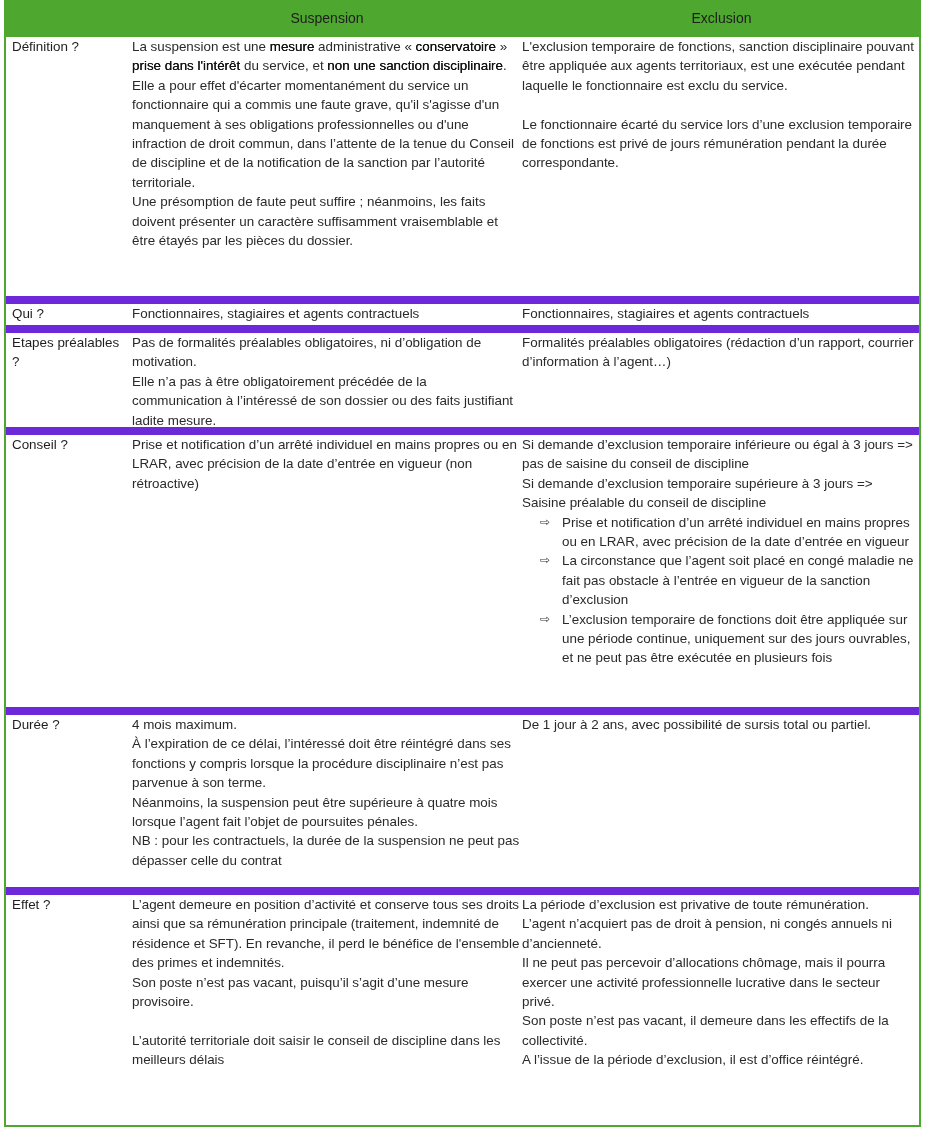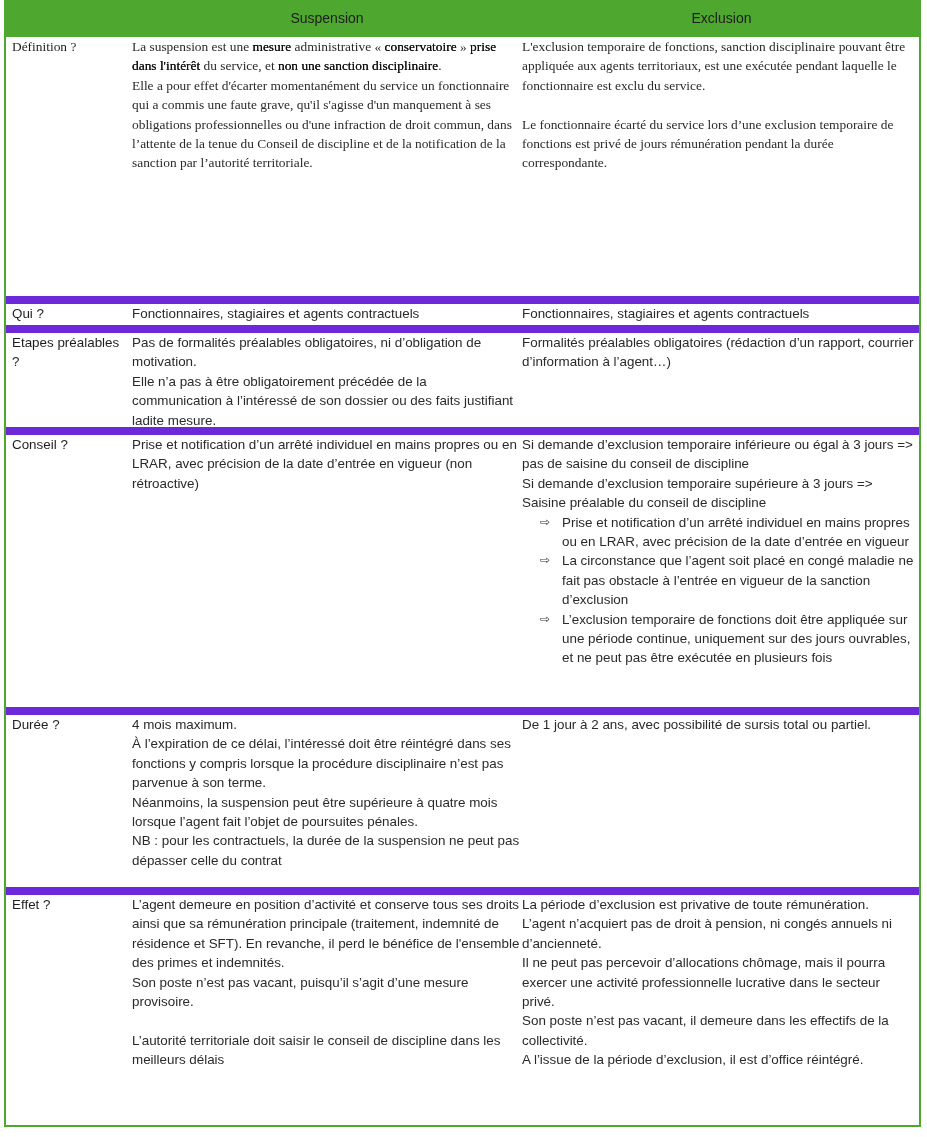--- a/index.html
+++ b/index.html
@@ -45,21 +45,21 @@
     .header .h0 { left: 0; width: 128px; }
     .header .h1 { left: 128px; width: 390px; }
     .header .h2 { left: 518px; width: 399px; }
     .row {
       position: absolute;
       left: 0;
       width: 913px;
       border-top: 8px solid #6d28d9;
       box-sizing: border-box;
     }
-    .row.first { border-top: none; font-family: Liberation Serif, serif; }
+    .row.first { border-top: none; }
     .cell {
       position: absolute;
       top: 0;
       font-size: 13.4px;
       line-height: 19.4px;
     }
     .c0 { left: 6px; width: 118px; color: #1e1e1e; }
     .c1 { left: 126px; width: 388px; }
     .c2 { left: 516px; width: 392px; }
     .cell p { margin: 0; }
@@ -90,20 +90,21 @@
     <div class="hcell h0"></div>
     <div class="hcell h1">Suspension</div>
     <div class="hcell h2">Exclusion</div>
   </div>
 
   <div class="row first" style="top:37px;height:261px;">
     <div class="cell c0">Définition ?</div>
     <div class="cell c1">
       <p><span>La suspension est une </span><span class="b">mesure</span><span> administrative « </span><span class="b">conservatoire</span><span> » </span><span class="b">prise dans l'intérêt</span><span> du service, et </span><span class="b">non une sanction disciplinaire</span><span>.</span></p>
       <p>Elle a pour effet d'écarter momentanément du service un fonctionnaire qui a commis une faute grave, qu'il s'agisse d'un manquement à ses obligations professionnelles ou d'une infraction de droit commun, dans l’attente de la tenue du Conseil de discipline et de la notification de la sanction par l’autorité territoriale.</p>
+      <p>Une présomption de faute peut suffire ; néanmoins, les faits doivent présenter un caractère suffisamment vraisemblable et être étayés par les pièces du dossier.</p>
     </div>
     <div class="cell c2">
       <p>L'exclusion temporaire de fonctions, sanction disciplinaire pouvant être appliquée aux agents territoriaux, est une exécutée pendant laquelle le fonctionnaire est exclu du service.</p>
       <div class="gap"></div>
       <p>Le fonctionnaire écarté du service lors d’une exclusion temporaire de fonctions est privé de jours rémunération pendant la durée correspondante.</p>
     </div>
   </div>
 
   <div class="row" style="top:296px;height:31px;">
     <div class="cell c0">Qui ?</div>

